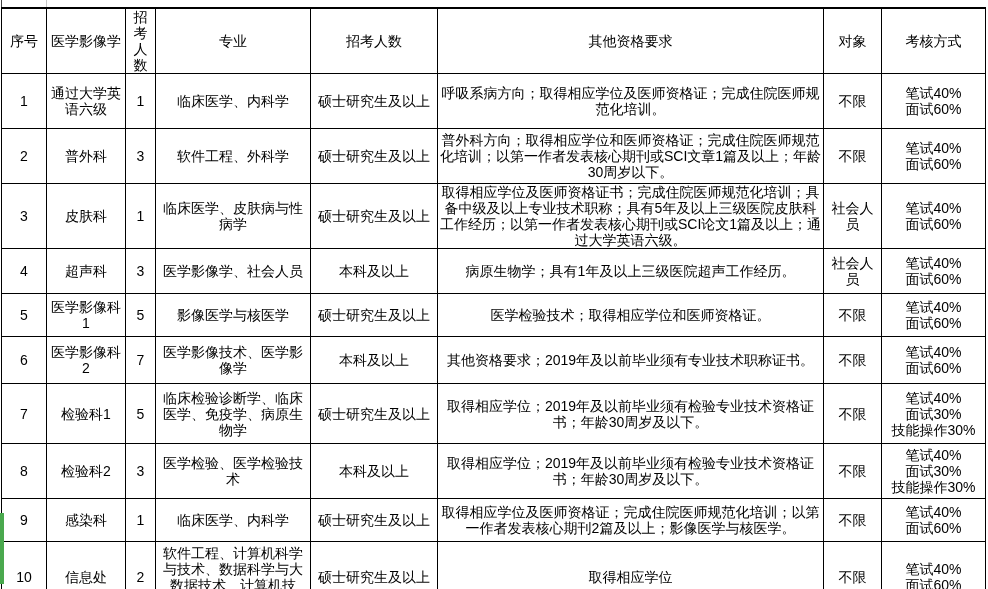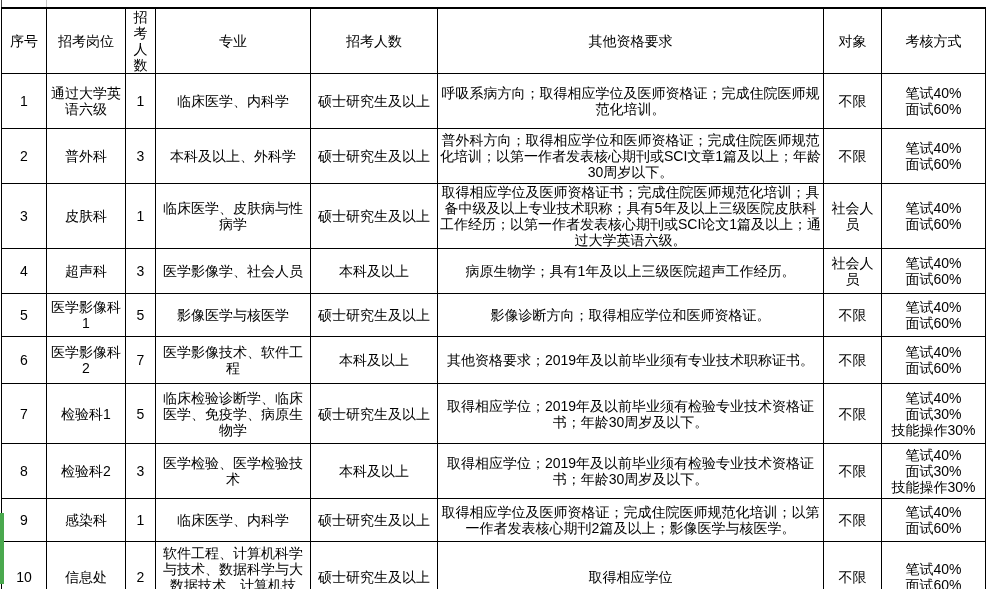--- a/index.html
+++ b/index.html
@@ -49,21 +49,21 @@
         <col style="width:30px">
       <col style="width:155px">
         <col style="width:127px">
         <col style="width:386px">
       <col style="width:58px">
         <col style="width:104px">
     </colgroup>
     <thead>
       <tr>
         <th>序号</th>
-        <th>招考岗位</th>
+        <th>医学影像学</th>
         <th>招考人数</th>
         <th>专业</th>
         <th>招考人数</th>
         <th>其他资格要求</th>
         <th>对象</th>
         <th>考核方式</th>
       </tr>
     </thead>
     <tbody>
         <tr style="height: 55px;">
@@ -74,21 +74,21 @@
           <td>硕士研究生及以上</td>
           <td class="req">呼吸系病方向；取得相应学位及医师资格证；完成住院医师规范化培训。</td>
           <td>不限</td>
           <td class="assessment">笔试40%
 面试60%</td>
         </tr>
         <tr style="height: 55px;">
           <td>2</td>
           <td>普外科</td>
           <td>3</td>
-          <td>本科及以上、外科学</td>
+          <td>软件工程、外科学</td>
           <td>硕士研究生及以上</td>
           <td class="req">普外科方向；取得相应学位和医师资格证；完成住院医师规范化培训；以第一作者发表核心期刊或SCI文章1篇及以上；年龄30周岁以下。</td>
           <td>不限</td>
           <td class="assessment">笔试40%
 面试60%</td>
         </tr>
         <tr style="height: 62px;">
           <td>3</td>
           <td>皮肤科</td>
           <td>1</td>
@@ -109,30 +109,30 @@
           <td>社会人员</td>
           <td class="assessment">笔试40%
 面试60%</td>
         </tr>
         <tr style="height: 43px;">
           <td>5</td>
           <td>医学影像科1</td>
           <td>5</td>
           <td>影像医学与核医学</td>
           <td>硕士研究生及以上</td>
-          <td class="req">影像诊断方向；取得相应学位和医师资格证。</td>
+          <td class="req">医学检验技术；取得相应学位和医师资格证。</td>
           <td>不限</td>
           <td class="assessment">笔试40%
 面试60%</td>
         </tr>
         <tr style="height: 47px;">
           <td>6</td>
           <td>医学影像科2</td>
           <td>7</td>
-          <td>医学影像技术、软件工程</td>
+          <td>医学影像技术、医学影像学</td>
           <td>本科及以上</td>
           <td class="req">其他资格要求；2019年及以前毕业须有专业技术职称证书。</td>
           <td>不限</td>
           <td class="assessment">笔试40%
 面试60%</td>
         </tr>
         <tr style="height: 60px;">
           <td>7</td>
           <td>检验科1</td>
           <td>5</td>

